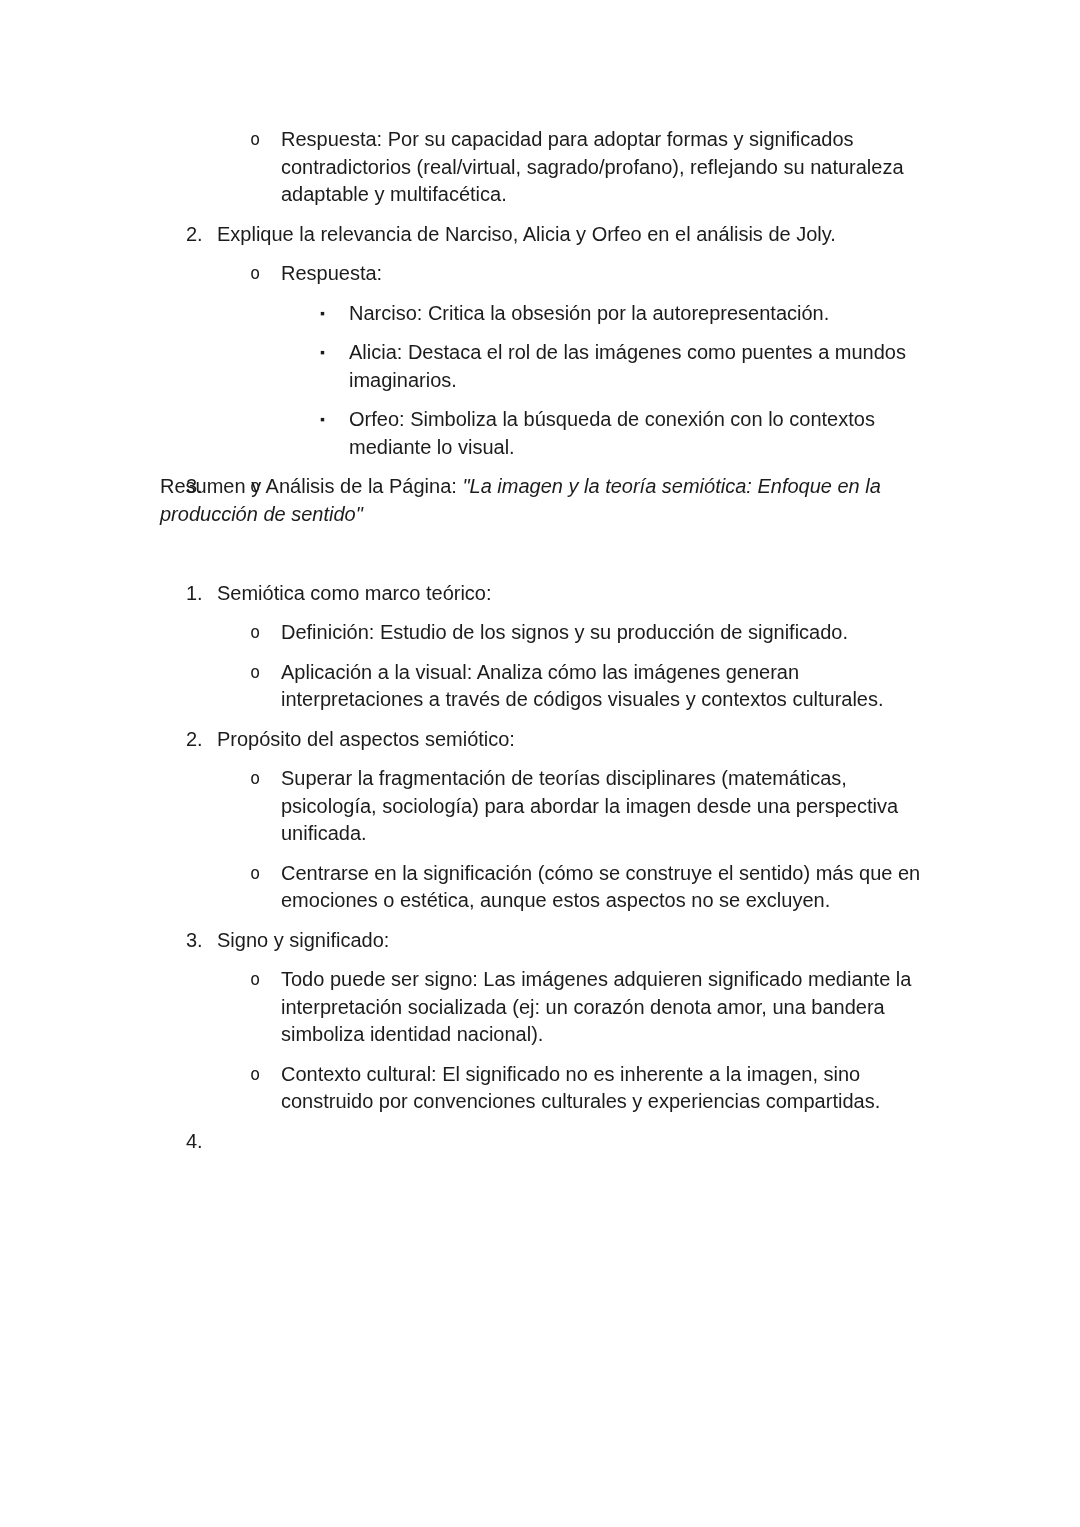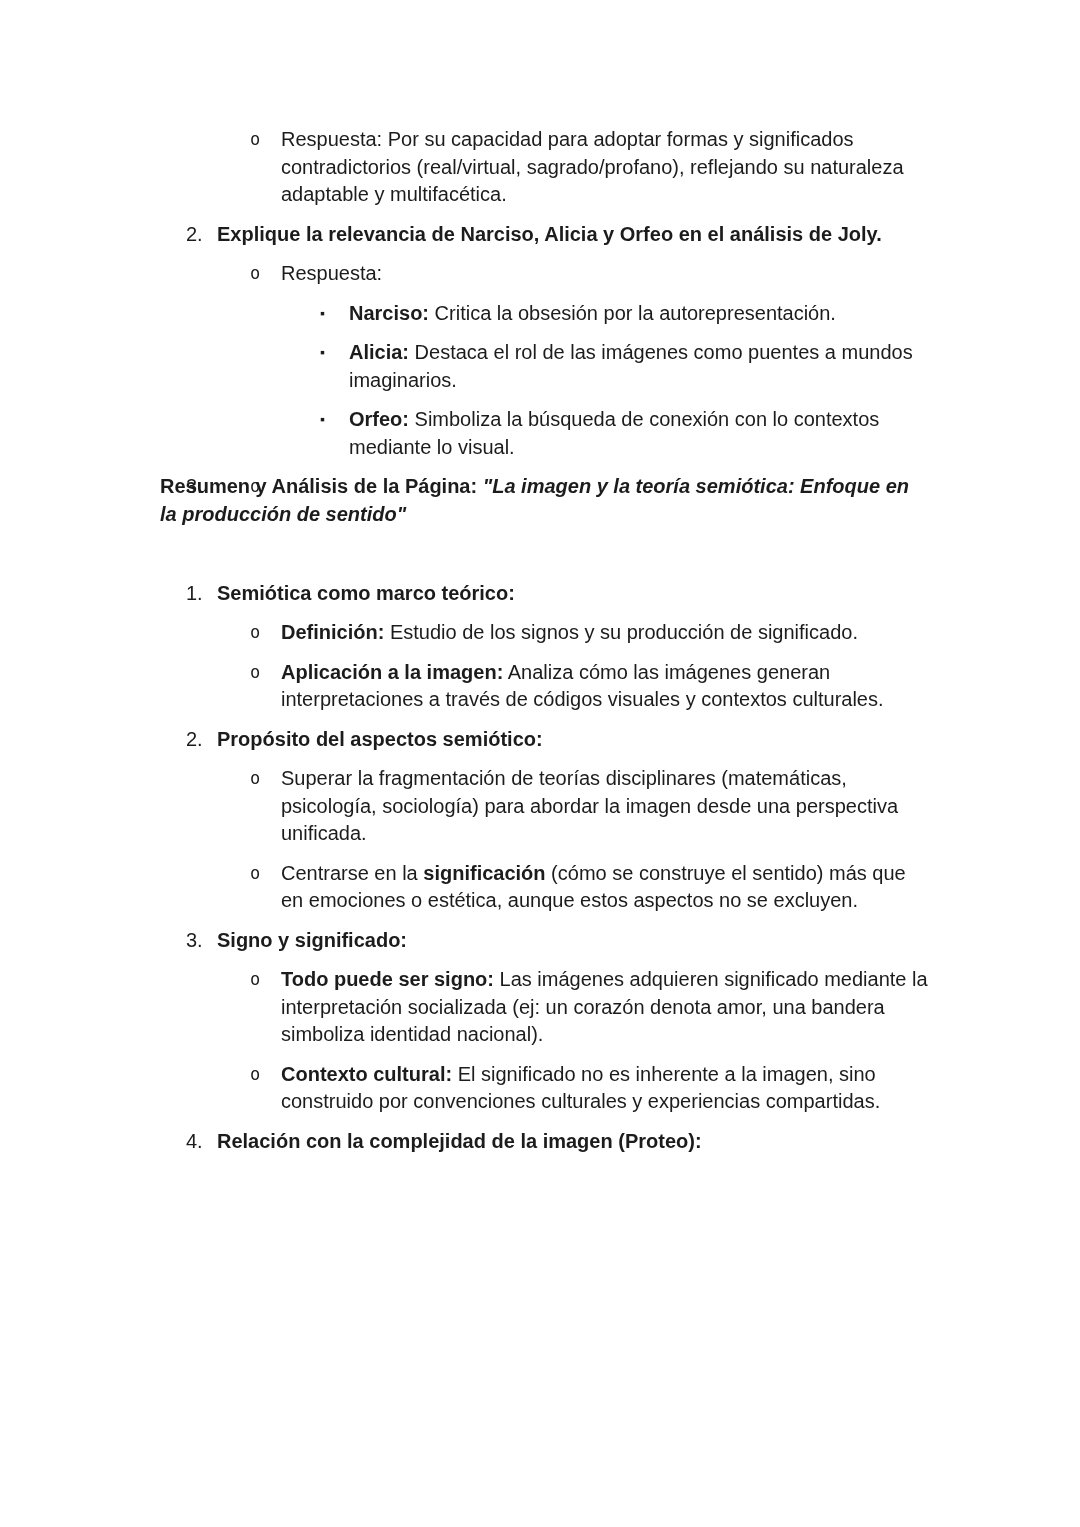--- a/index.html
+++ b/index.html
@@ -45,42 +45,42 @@
   .bullet-circle .marker {
     left: 98px;
     font-family: "DejaVu Sans Mono", monospace;
     font-size: 17px;
   }
   .bullet-square .marker {
     left: 168px;
     font-size: 14px;
   }
 
-  .b { font-weight: 700; }
+  .b { font-weight: 400; }
   .i { font-style: italic; }
 </style>
 </head>
 <body>
 
 <div class="page">
   <div id="doc">
       <div class="block bullet-circle"><span class="marker">o</span><span class="">Respuesta: Por su capacidad para adoptar formas y significados contradictorios (real/virtual, sagrado/profano), reflejando su naturaleza adaptable y multifacética.</span></div>
       <div class="block numbered"><span class="marker">2.</span><span class="b">Explique la relevancia de Narciso, Alicia y Orfeo en el análisis de Joly.</span></div>
       <div class="block bullet-circle"><span class="marker">o</span><span class="">Respuesta:</span></div>
       <div class="block bullet-square"><span class="marker">▪</span><span class="b">Narciso:</span><span class=""> Critica la obsesión por la autorepresentación.</span></div>
       <div class="block bullet-square"><span class="marker">▪</span><span class="b">Alicia:</span><span class=""> Destaca el rol de las imágenes como puentes a mundos imaginarios.</span></div>
       <div class="block bullet-square"><span class="marker">▪</span><span class="b">Orfeo:</span><span class=""> Simboliza la búsqueda de conexión con lo contextos mediante lo visual.</span></div>
       <div class="block numbered"><span class="marker">3.</span></div>
       <div class="block bullet-circle"><span class="marker">o</span></div>
       <div class="block paragraph"><span class="b">Resumen y Análisis de la Página: </span><span class="b i">"La imagen y la teoría semiótica: Enfoque en la producción de sentido"</span></div>
       <div class="block spacer"></div>
       <div class="block numbered"><span class="marker">1.</span><span class="b">Semiótica como marco teórico:</span></div>
       <div class="block bullet-circle"><span class="marker">o</span><span class="b">Definición:</span><span class=""> Estudio de los signos y su producción de significado.</span></div>
-      <div class="block bullet-circle"><span class="marker">o</span><span class="b">Aplicación a la imagen:</span><span class=""> Analiza cómo las imágenes generan interpretaciones a través de códigos visuales y contextos culturales.</span></div>
+      <div class="block bullet-circle"><span class="marker">o</span><span class="b">Aplicación a la visual:</span><span class=""> Analiza cómo las imágenes generan interpretaciones a través de códigos visuales y contextos culturales.</span></div>
       <div class="block numbered"><span class="marker">2.</span><span class="b">Propósito del aspectos semiótico:</span></div>
       <div class="block bullet-circle"><span class="marker">o</span><span class="">Superar la fragmentación de teorías disciplinares (matemáticas, psicología, sociología) para abordar la imagen desde una perspectiva unificada.</span></div>
       <div class="block bullet-circle"><span class="marker">o</span><span class="">Centrarse en la </span><span class="b">significación</span><span class=""> (cómo se construye el sentido) más que en emociones o estética, aunque estos aspectos no se excluyen.</span></div>
       <div class="block numbered"><span class="marker">3.</span><span class="b">Signo y significado:</span></div>
       <div class="block bullet-circle"><span class="marker">o</span><span class="b">Todo puede ser signo:</span><span class=""> Las imágenes adquieren significado mediante la interpretación socializada (ej: un corazón denota amor, una bandera simboliza identidad nacional).</span></div>
       <div class="block bullet-circle"><span class="marker">o</span><span class="b">Contexto cultural:</span><span class=""> El significado no es inherente a la imagen, sino construido por convenciones culturales y experiencias compartidas.</span></div>
-      <div class="block numbered"><span class="marker">4.</span><span class="b">Relación con la complejidad de la imagen (Proteo):</span></div>
+      <div class="block numbered"><span class="marker">4.</span></div>
     </div>
 </div>
 
 </body></html>

